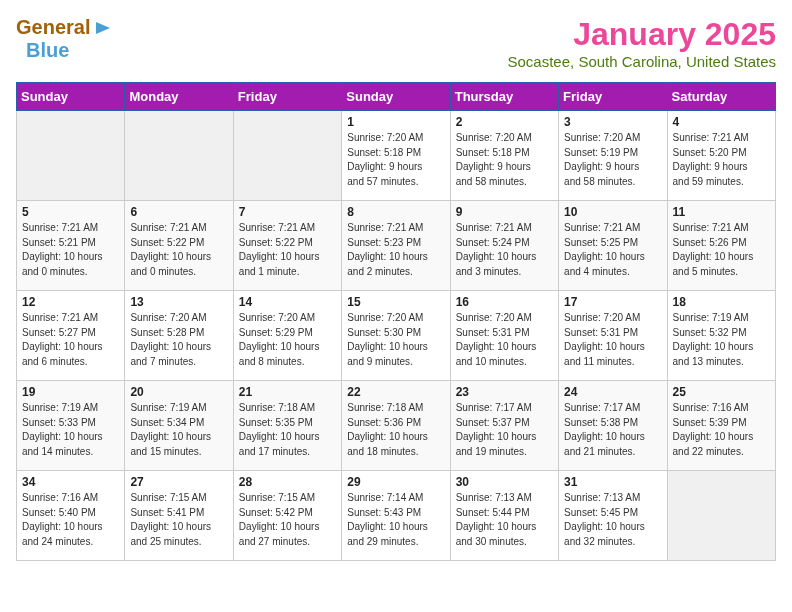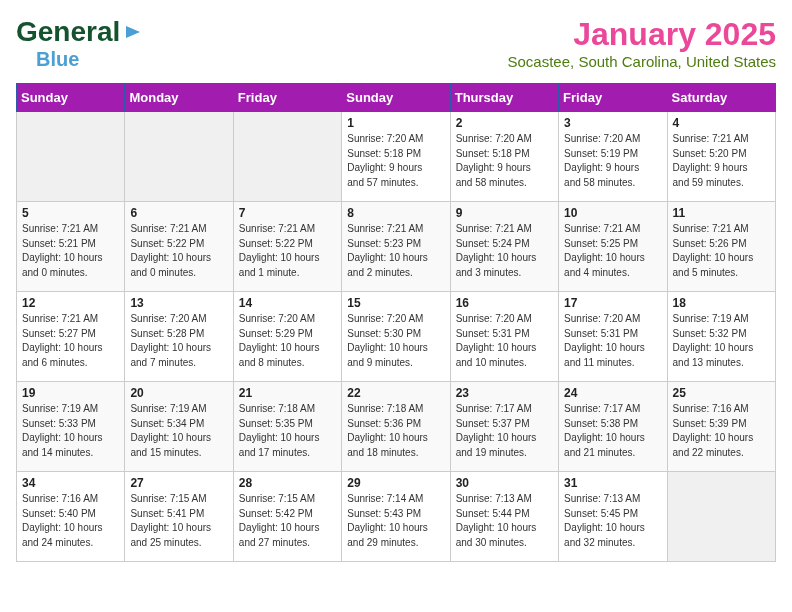--- a/index.html
+++ b/index.html
@@ -74,26 +74,26 @@
     .empty-cell {
       background: #f0f0f0 !important;
     }
   </style>
 </head>
 <body>
 
 <div class="header-area">
   <div class="logo">
     <div style="display:flex;align-items:center;">
-      <span style="font-size:28px;font-weight:bold;color:#14532d;">General</span>
+      <span style="font-size:20px;font-weight:bold;color:#a16207;">General</span>
       <svg width="20" height="20" viewBox="0 0 20 20" style="margin-left:2px;">
         <polygon points="4,4 18,10 4,16" fill="#4a9fd4"></polygon>
       </svg>
     </div>
-    <span style="font-size:20px;font-weight:bold;color:#4a9fd4;margin-left:20px;">Blue</span>
+    <span style="font-size:20px;font-weight:bold;color:#4a9fd4;margin-left:10px;">Blue</span>
   </div>
   <div class="title-area">
     <div class="month-title">January 2025</div>
     <div class="location-title">Socastee, South Carolina, United States</div>
   </div>
 </div>
 
 <table>
   <thead>
     <tr>

